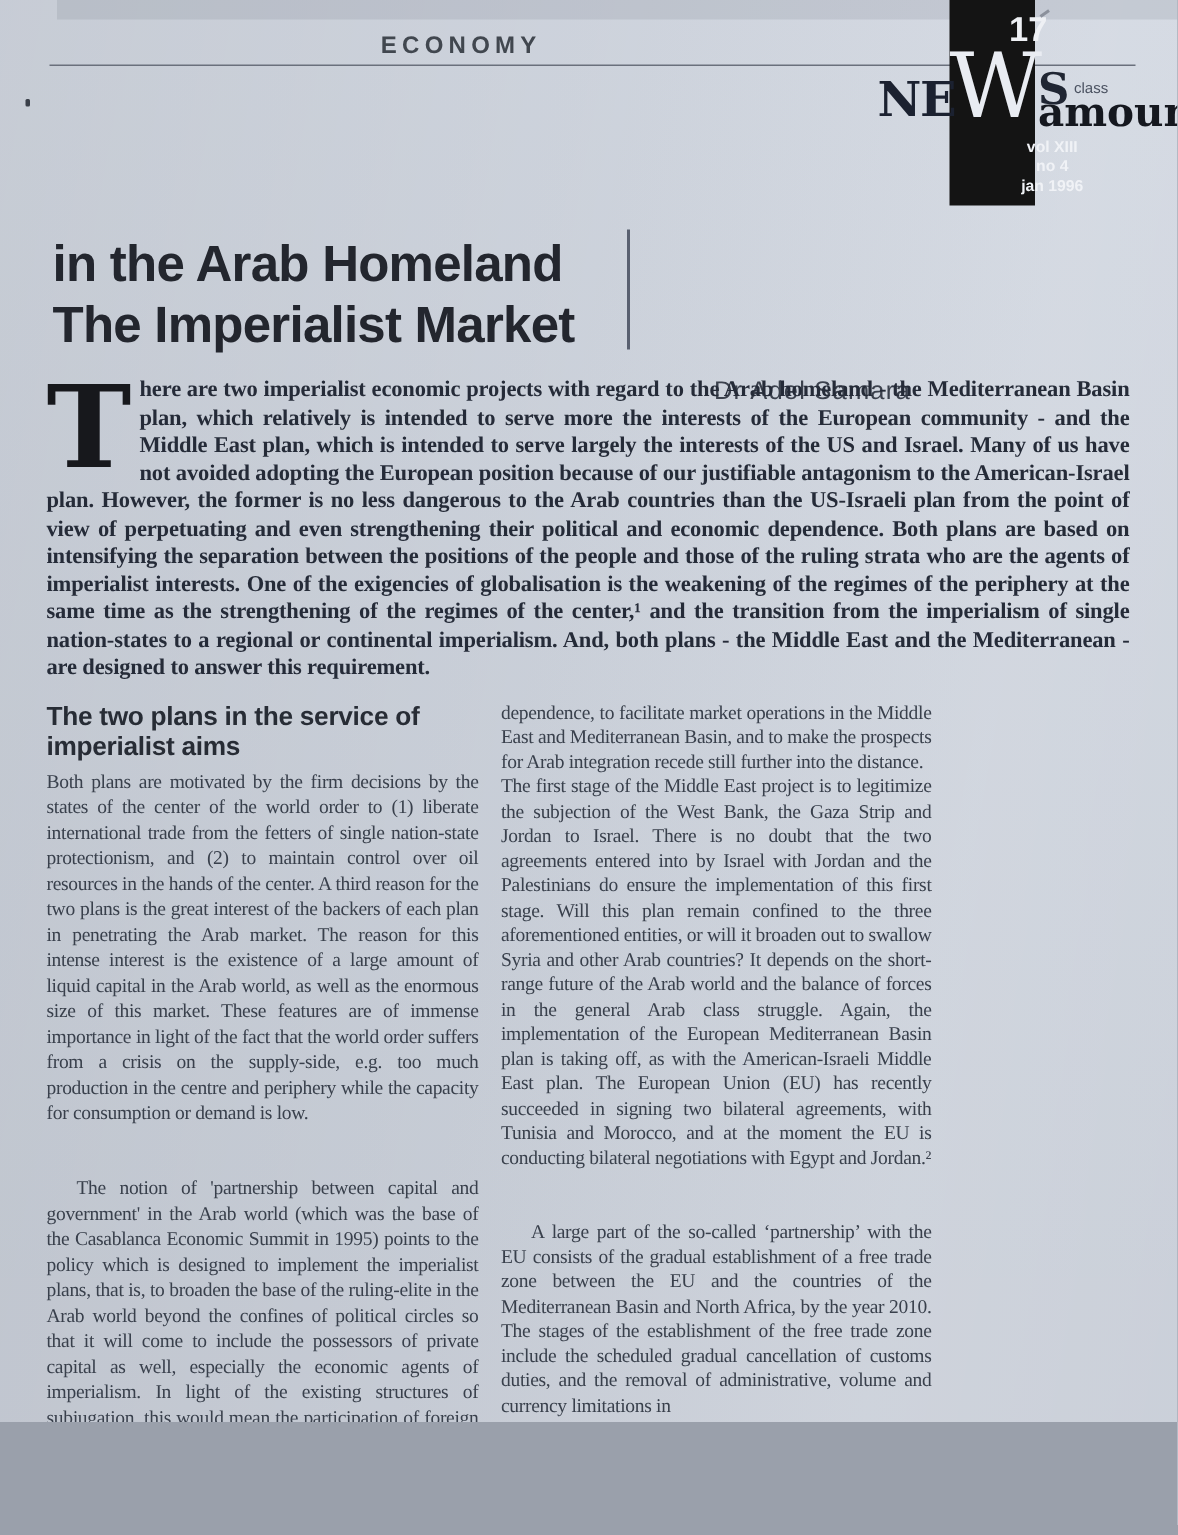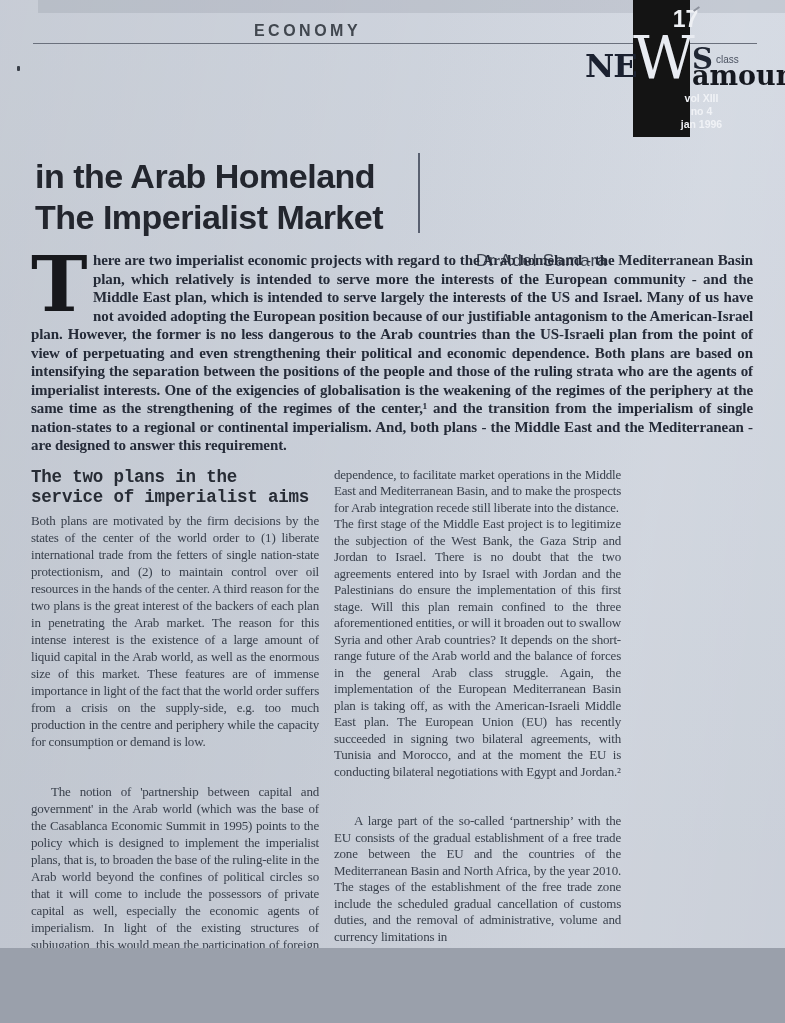--- a/index.html
+++ b/index.html
@@ -87,21 +87,21 @@
     font-family:"DejaVu Serif", serif;font-weight:bold;
     font-size:76px;line-height:60px;
     width:56px;margin:4px 6px 0 0;
     color:#17181c;text-align:left;
   }
   .columns{display:flex;gap:15px;margin-top:12px;width:590px;}
   .col{text-align:justify;}
   .col-left{width:288px;font-size:13px;line-height:17px;letter-spacing:-0.2px;}
   .col-right{width:287px;font-size:13px;line-height:16.5px;letter-spacing:-0.2px;}
   .col h2{
-    font-family:Liberation Mono, monospace;font-weight:bold;
+    font-family:Liberation Sans, sans-serif;font-weight:bold;
     font-size:17.5px;line-height:20px;letter-spacing:-0.2px;
     color:#272c35;margin:0 0 5px 0;text-align:left;
   }
   .col-right h2{margin-top:13px;}
   .col p{margin:0;}
   .col p.indent{text-indent:20px;margin-top:33px;}
 </style>
 </head>
 <body>
 
@@ -146,21 +146,21 @@
 
     <div class="columns">
 
       <div class="col col-left">
         <h2>The two plans in the service of imperialist aims</h2>
         <p>Both plans are motivated by the firm decisions by the states of the center of the world order to (1) liberate international trade from the fetters of single nation-state protectionism, and (2) to maintain control over oil resources in the hands of the center. A third reason for the two plans is the great interest of the backers of each plan in penetrating the Arab market. The reason for this intense interest is the existence of a large amount of liquid capital in the Arab world, as well as the enormous size of this market. These features are of immense importance in light of the fact that the world order suffers from a crisis on the supply-side, e.g. too much production in the centre and periphery while the capacity for consumption or demand is low.</p>
         <p class="indent">The notion of 'partnership between capital and government' in the Arab world (which was the base of the Casablanca Economic Summit in 1995) points to the policy which is designed to implement the imperialist plans, that is, to broaden the base of the ruling-elite in the Arab world beyond the confines of political circles so that it will come to include the possessors of private capital as well, especially the economic agents of imperialism. In light of the existing structures of subjugation, this would mean the participation of foreign capitalists, who are a cover for private capital through their local capitalist agents, in the governance of the Arab countries. The underlying purpose would be to intensify Arab</p>
       </div>
 
       <div class="col col-right">
-        <p>dependence, to facilitate market operations in the Middle East and Mediterranean Basin, and to make the prospects for Arab integration recede still liberate into the distance.</p>
+        <p>dependence, to facilitate market operations in the Middle East and Mediterranean Basin, and to make the prospects for Arab integration recede still further into the distance.</p>
         <p>The first stage of the Middle East project is to legitimize the subjection of the West Bank, the Gaza Strip and Jordan to Israel. There is no doubt that the two agreements entered into by Israel with Jordan and the Palestinians do ensure the implementation of this first stage. Will this plan remain confined to the three aforementioned entities, or will it broaden out to swallow Syria and other Arab countries? It depends on the short-range future of the Arab world and the balance of forces in the general Arab class struggle. Again, the implementation of the European Mediterranean Basin plan is taking off, as with the American-Israeli Middle East plan. The European Union (EU) has recently succeeded in signing two bilateral agreements, with Tunisia and Morocco, and at the moment the EU is conducting bilateral negotiations with Egypt and Jordan.²</p>
         <p class="indent">A large part of the so-called ‘partnership’ with the EU consists of the gradual establishment of a free trade zone between the EU and the countries of the Mediterranean Basin and North Africa, by the year 2010. The stages of the establishment of the free trade zone include the scheduled gradual cancellation of customs duties, and the removal of administrative, volume and currency limitations in</p>
       </div>
 
     </div>
   </div>
 
 </div>
 
 </body></html>

